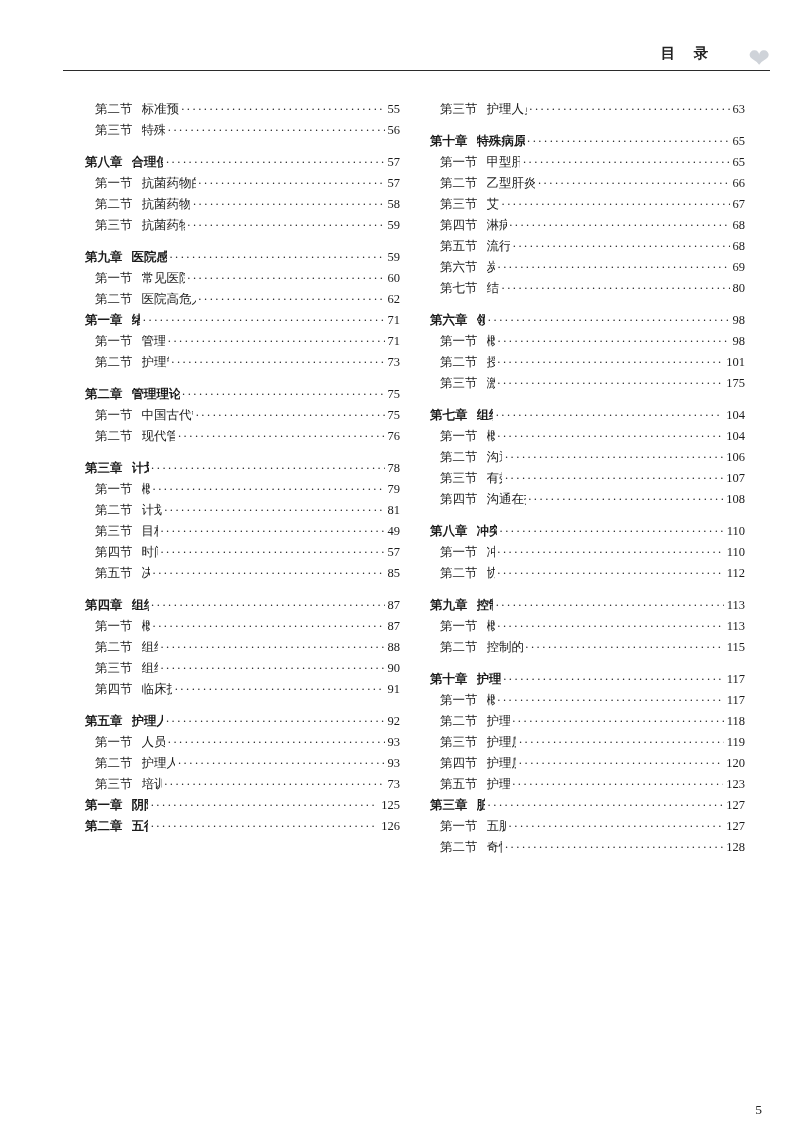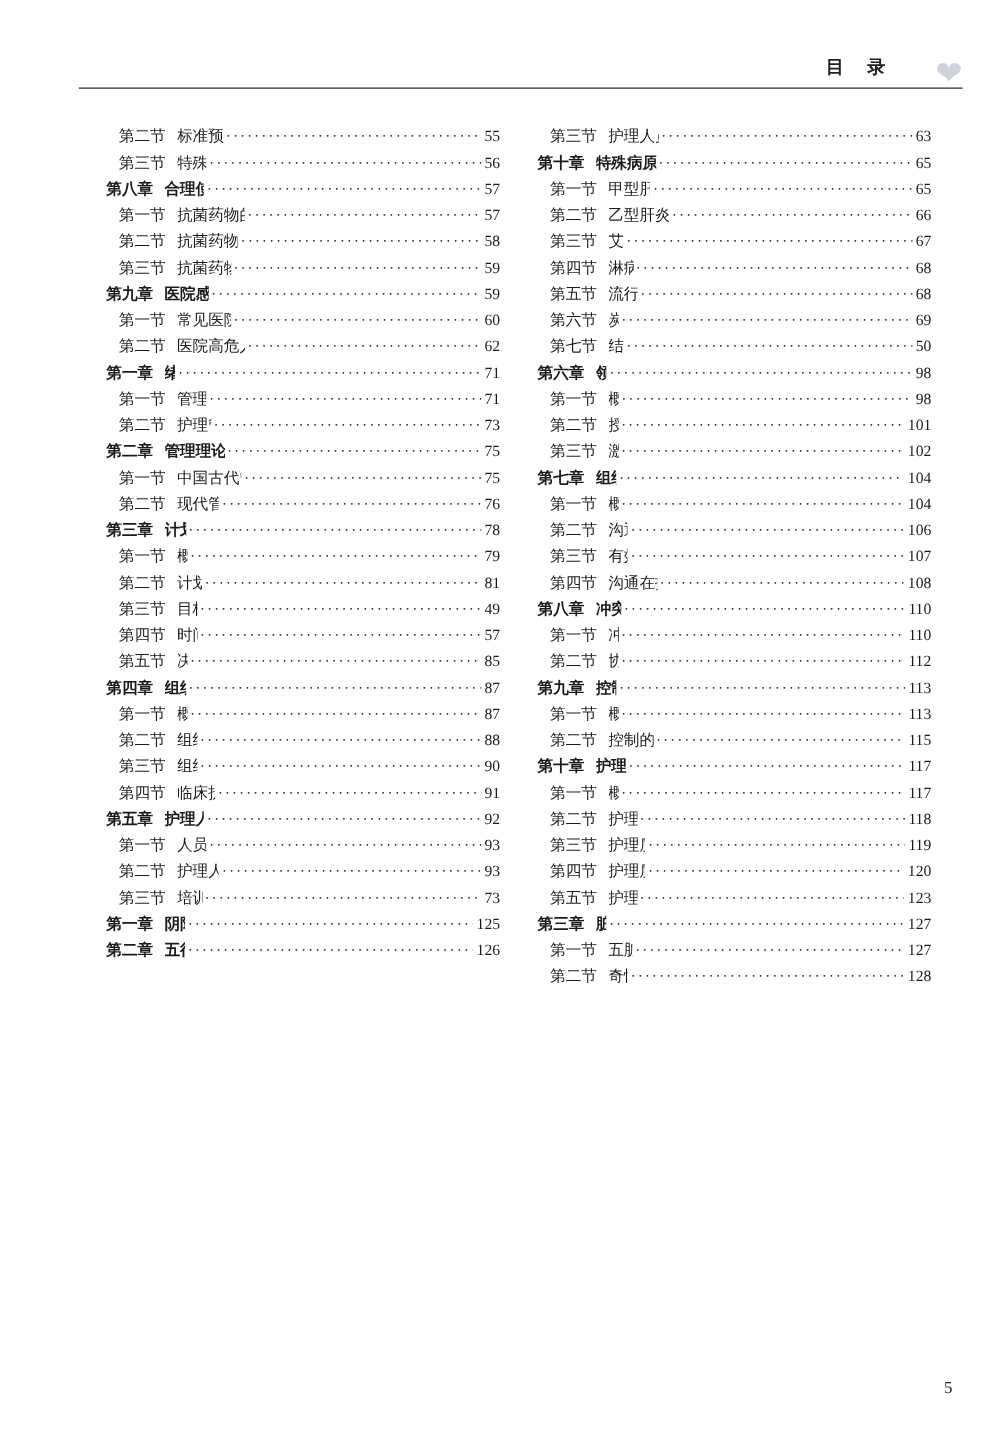--- a/index.html
+++ b/index.html
@@ -61,21 +61,21 @@
     flex: 1 1 auto;
     min-width: 4px;
     overflow: hidden;
     letter-spacing: 1.5px;
     color: #2a2a2a;
     padding: 0 2px;
   }
   .row .pg { flex: 0 0 auto; padding-left: 3px; }
   .row.section { padding-left: 10px; align-items: flex-end; }
   .row.chapter .num, .row.chapter .title { font-weight: bold; }
-  .row.gap { }
+  .row.gap { margin-top: 11px; }
   .part-title {
     text-align: center;
     font-size: 22.5px;
     font-weight: bold;
     letter-spacing: 1px;
     margin: 28px 0 24px 0;
     color: #111;
   }
   .footer {
     position: absolute;
@@ -200,21 +200,21 @@
         <div class="row section">
           <span class="num">第六节</span>
           <span class="title">炭疽</span>
           <span class="dots">························································································································</span>
           <span class="pg">69</span>
         </div>
         <div class="row section">
           <span class="num">第七节</span>
           <span class="title">结核病</span>
           <span class="dots">························································································································</span>
-          <span class="pg">50</span>
+          <span class="pg">80</span>
         </div>
       </div>
   </div>
 
 
   <div class="columns">
     <div class="col">
         <div class="row chapter">
           <span class="num">第一章</span>
           <span class="title">绪论</span>
@@ -358,21 +358,21 @@
         <div class="row section">
           <span class="num">第二节</span>
           <span class="title">授权</span>
           <span class="dots">························································································································</span>
           <span class="pg">101</span>
         </div>
         <div class="row section">
           <span class="num">第三节</span>
           <span class="title">激励</span>
           <span class="dots">························································································································</span>
-          <span class="pg">102</span>
+          <span class="pg">175</span>
         </div>
         <div class="row chapter gap">
           <span class="num">第七章</span>
           <span class="title">组织沟通</span>
           <span class="dots">························································································································</span>
           <span class="pg">104</span>
         </div>
         <div class="row section">
           <span class="num">第一节</span>
           <span class="title">概述</span>

